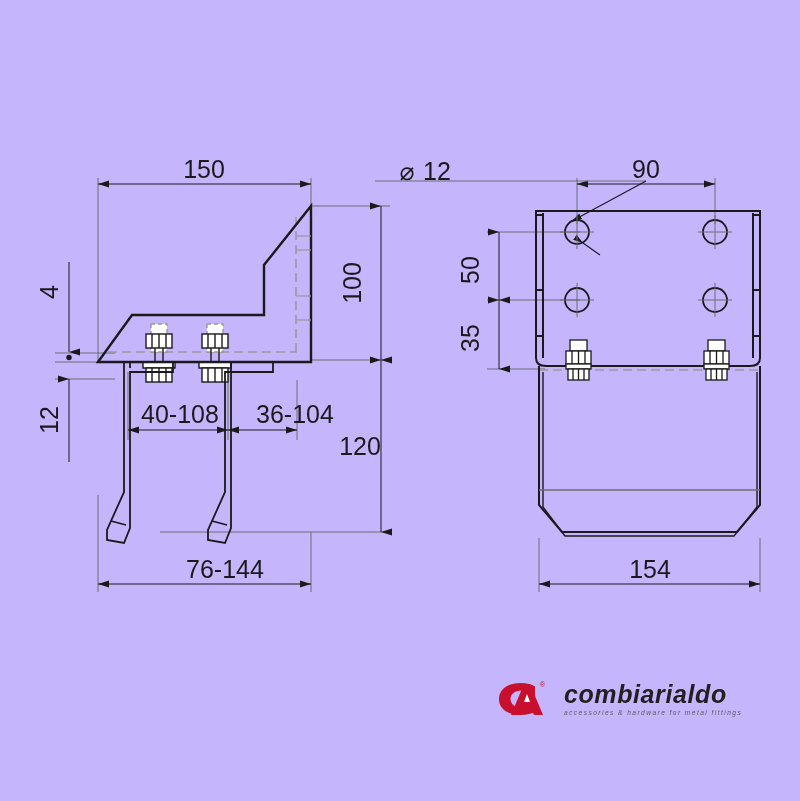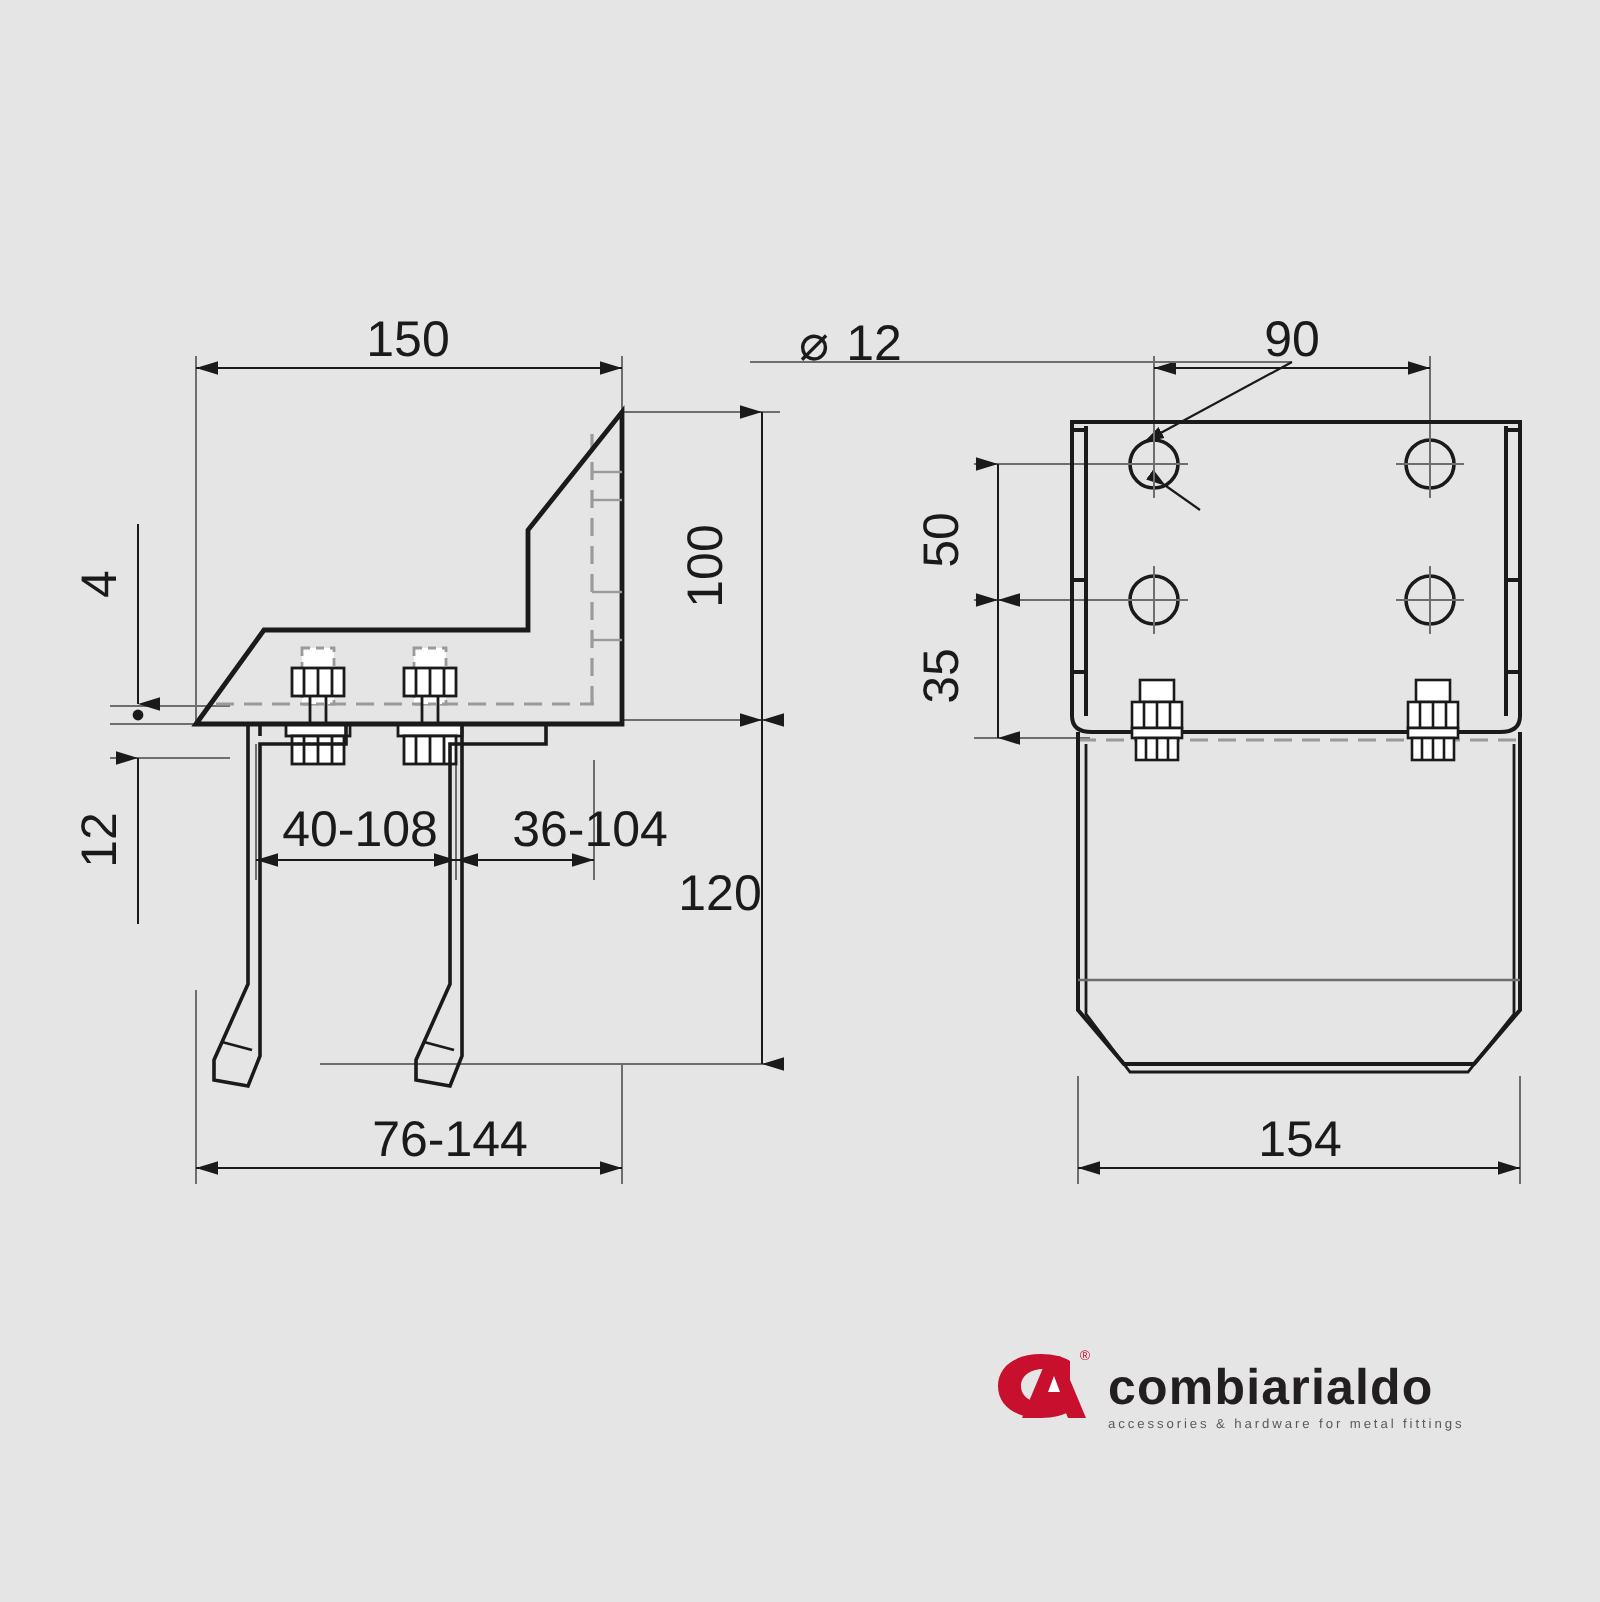--- a/index.html
+++ b/index.html
@@ -4,21 +4,21 @@
 <style>
   html, body {
     margin: 0;
     padding: 0;
     background: #ffffff;
   }
   #sheet {
     position: relative;
     width: 800px;
     height: 801px;
-    background: #e5e5e5;
+    background: #c4b5fd;
     overflow: hidden;
     font-family: "Liberation Sans", sans-serif;
   }
   #drawing {
     position: absolute;
     left: 0; top: 0;
     width: 800px;
     height: 801px;
   }
   .dimtext {
@@ -32,21 +32,23 @@
     fill: #1a1a1a;
   }
   
   #logo {
     position: absolute;
     left: 498px;
     top: 676px;
     width: 205px;
     height: 46px;
     display: flex;
-    gap: 10px;
+    align-items: center;
+    gap: 20px;
+    font-style: italic;
   }
   #logo-mark {
     position: relative;
     width: 46px;
     height: 34px;
   }
   #logo-mark svg { display: block; }
   #logo-reg {
     position: absolute;
     right: -1px;

